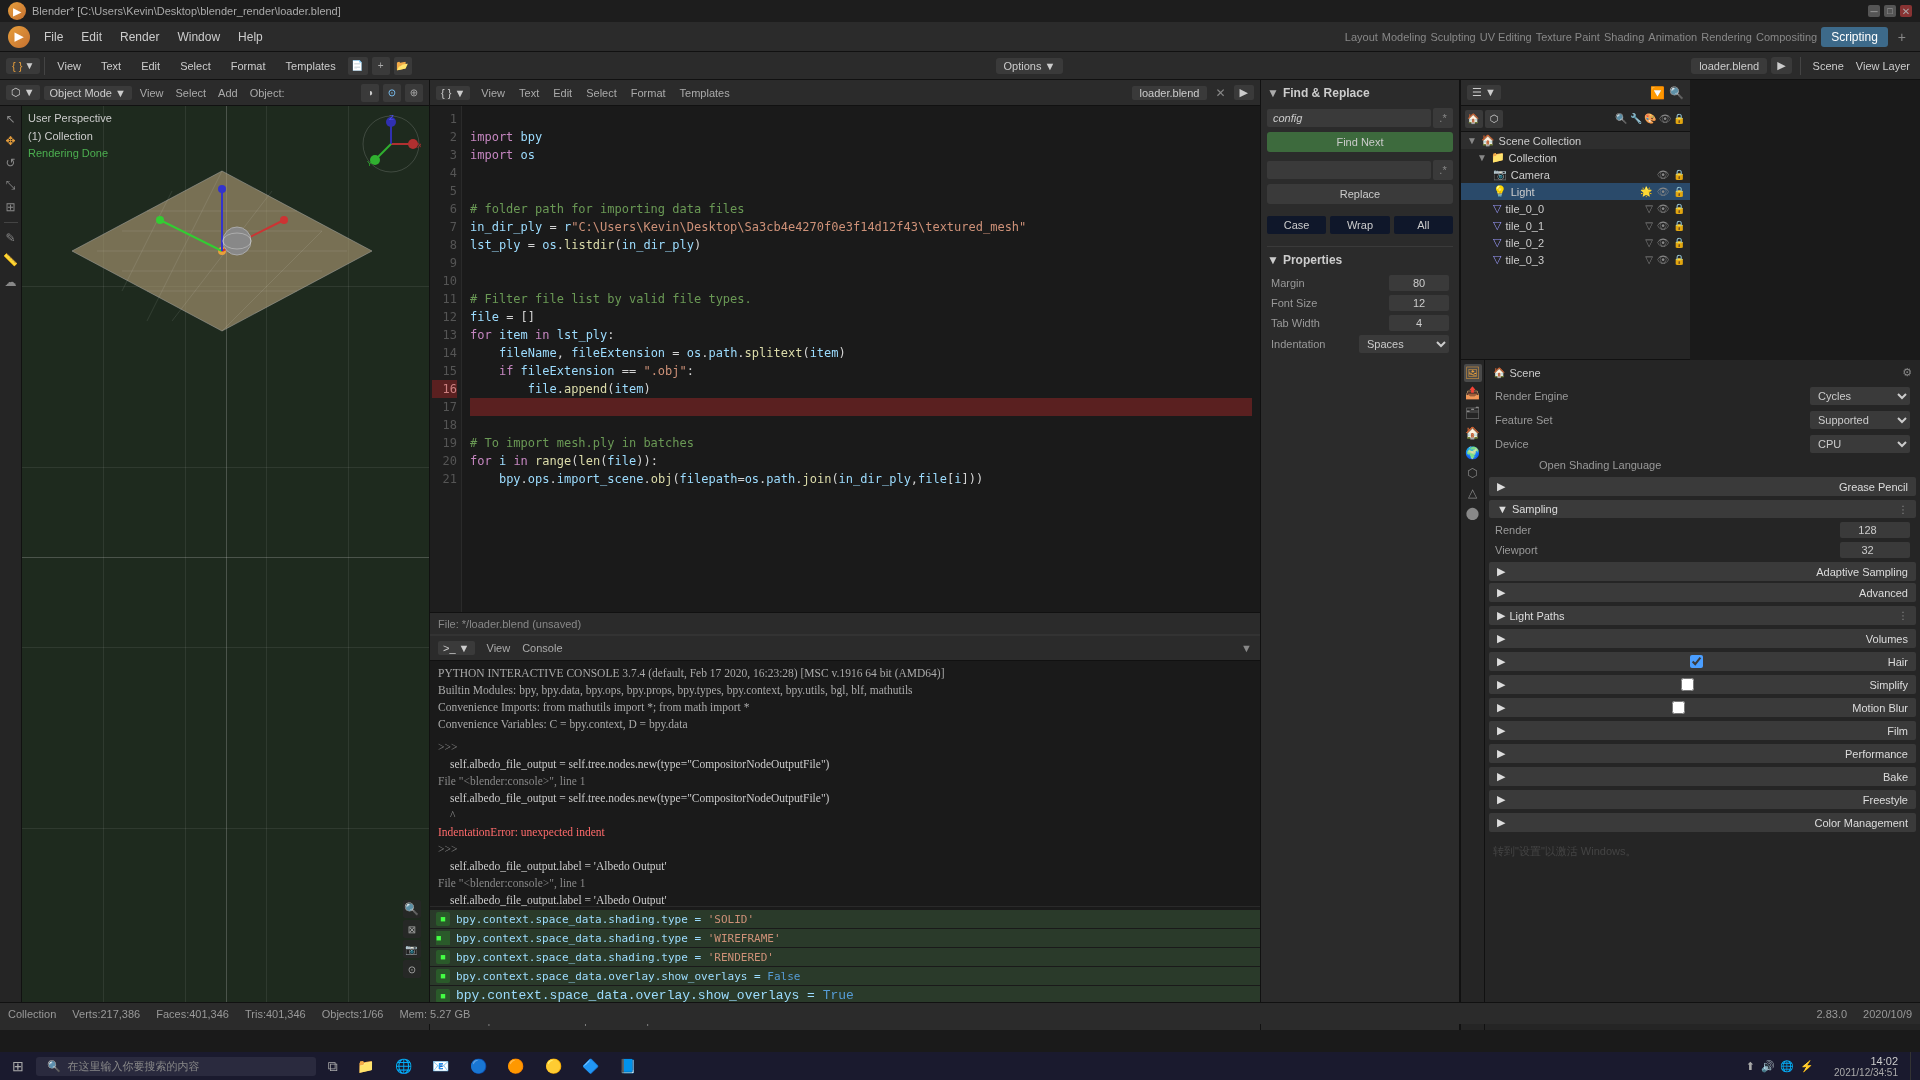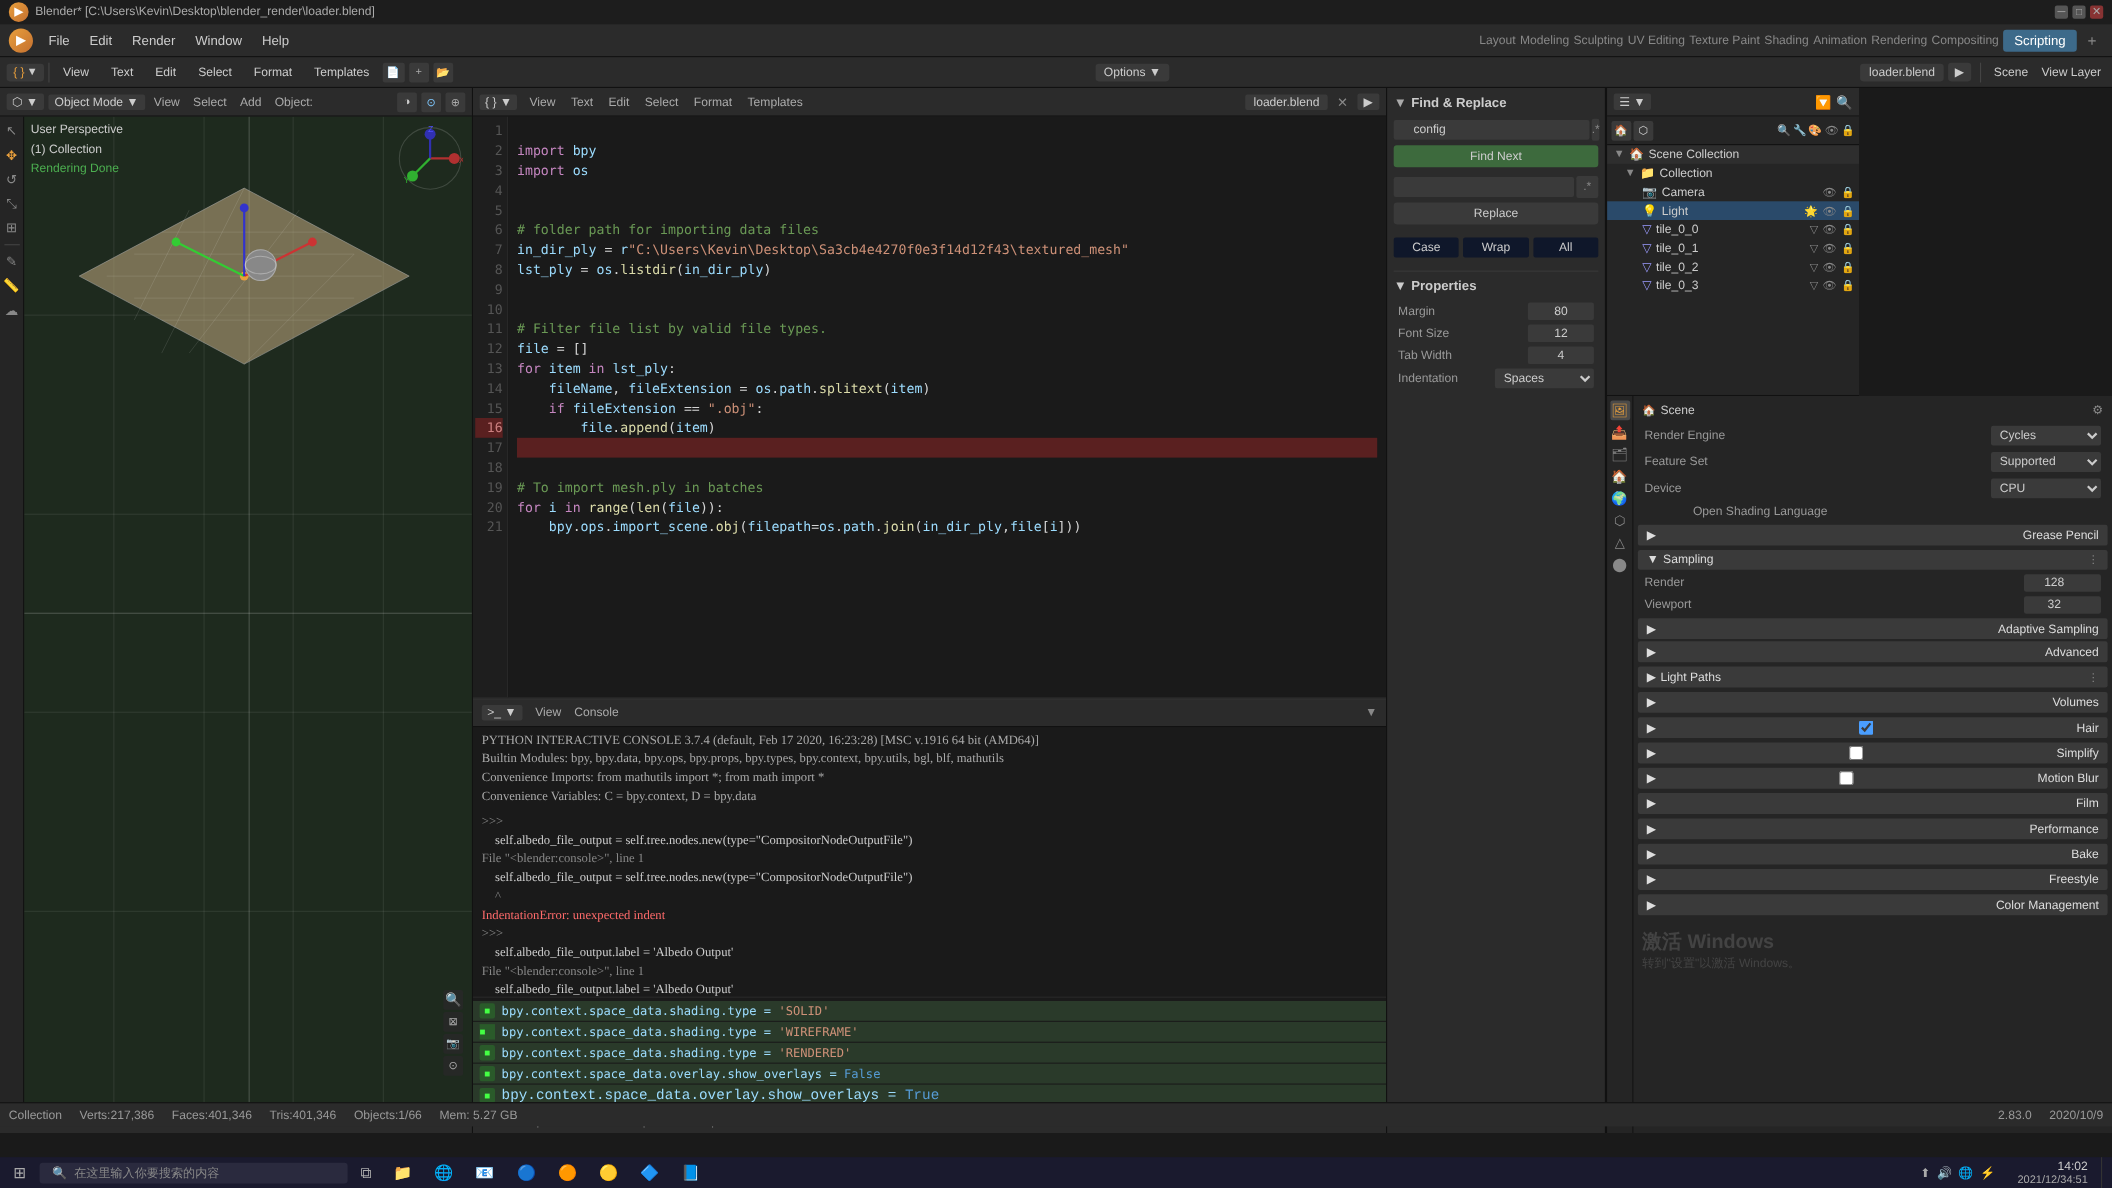--- a/index.html
+++ b/index.html
@@ -336,20 +336,23 @@
     <span class="var">fileName</span>, <span class="var">fileExtension</span> = <span class="var">os</span>.<span class="var">path</span>.<span class="fn">splitext</span>(<span class="var">item</span>)
     <span class="kw">if</span> <span class="var">fileExtension</span> == <span class="str">".obj"</span>:
         <span class="var">file</span>.<span class="fn">append</span>(<span class="var">item</span>)
 <span style="background:#5a2020;display:block;"> </span>
 <span class="cm"># To import mesh.ply in batches</span>
 <span class="kw">for</span> <span class="var">i</span> <span class="kw">in</span> <span class="fn">range</span>(<span class="fn">len</span>(<span class="var">file</span>)):
     <span class="var">bpy</span>.<span class="var">ops</span>.<span class="var">import_scene</span>.<span class="fn">obj</span>(<span class="var">filepath</span>=<span class="var">os</span>.<span class="var">path</span>.<span class="fn">join</span>(<span class="var">in_dir_ply</span>,<span class="var">file</span>[<span class="var">i</span>]))
           </div>
         </div>
 
+        <div style="height:22px;background:#2b2b2b;display:flex;align-items:center;padding:0 8px;font-size:11px;color:#888;border-top:1px solid #111;">
+          <span>File: */loader.blend (unsaved)</span>
+        </div>
       </div>
 
       <div style="height:395px;display:flex;flex-direction:column;background:#1a1a1a;">
 
         <div style="height:26px;background:#2b2b2b;display:flex;align-items:center;padding:0 8px;gap:12px;font-size:11px;border-bottom:1px solid #111;border-top:1px solid #333;">
           <div style="background:#3a3a3a;padding:1px 5px;border-radius:2px;cursor:pointer;font-size:11px;color:#ccc;">&gt;_ ▼</div>
           <span style="color:#aaa;cursor:pointer;">View</span>
           <span style="color:#aaa;cursor:pointer;">Console</span>
           <div style="flex:1;"></div>
           <div style="cursor:pointer;color:#888;">▼</div>
@@ -410,21 +413,21 @@
       </div>
     </div>
 
     <div id="find-replace-panel" style="width:200px;background:#2b2b2b;border-left:1px solid #111;border-right:1px solid #111;padding:6px;flex-shrink:0;display:flex;flex-direction:column;gap:4px;">
       <div style="display:flex;align-items:center;gap:4px;margin-bottom:4px;">
         <span style="font-size:12px;color:#aaa;">▼</span>
         <span style="font-size:12px;font-weight:bold;color:#ccc;">Find &amp; Replace</span>
       </div>
 
       <div style="display:flex;gap:2px;align-items:center;">
-        <input class="find-input" type="text" value="config" style="flex: 1 1 0%; background: rgb(58, 58, 58); border: none; color: rgb(204, 204, 204); padding: 3px 18px; font-size: 11px; border-radius: 2px; outline: none;">
+        <input class="find-input" type="text" value="config" style="flex: 1 1 0%; background: rgb(58, 58, 58); border: none; color: rgb(204, 204, 204); padding: 3px 6px; font-size: 11px; border-radius: 2px; outline: none; font-style: italic;">
         <div style="width:20px;height:20px;background:#3a3a3a;border-radius:2px;display:flex;align-items:center;justify-content:center;cursor:pointer;font-size:11px;color:#888;">.*</div>
       </div>
 
       <button class="find-btn wide" style="background:#3d6a3d;color:#ccc;border:none;padding:4px;border-radius:3px;cursor:pointer;font-size:11px;width:100%;">Find Next</button>
 
       <div style="display:flex;gap:2px;align-items:center;">
         <input class="find-input" type="text" style="flex: 1 1 0%; background: rgb(58, 58, 58); border: none; color: rgb(85, 85, 85); padding: 3px 6px; font-size: 11px; border-radius: 2px; outline: none;" placeholder="">
         <div style="width:20px;height:20px;background:#3a3a3a;border-radius:2px;display:flex;align-items:center;justify-content:center;cursor:pointer;font-size:11px;color:#888;">.*</div>
       </div>
 
@@ -714,21 +717,20 @@
           </div>
 
           <div class="rp-section">
             <div class="rp-header" style="margin-bottom:2px;">
               <span>▶</span>
               <span>Color Management</span>
             </div>
           </div>
 
           <div style="padding:8px 4px;opacity:0.3;">
-            <div style="font-size:18px;color:#888;font-weight:bold;">激活 Windows</div>
             <div style="font-size:11px;color:#888;">转到"设置"以激活 Windows。</div>
           </div>
 
         </div>
       </div>
     </div>
 
   </div>
 
   <div id="status-bar" style="height:22px;background:#2b2b2b;display:flex;align-items:center;padding:0 8px;font-size:11px;color:#999;gap:16px;border-top:1px solid #111;position:relative;">

